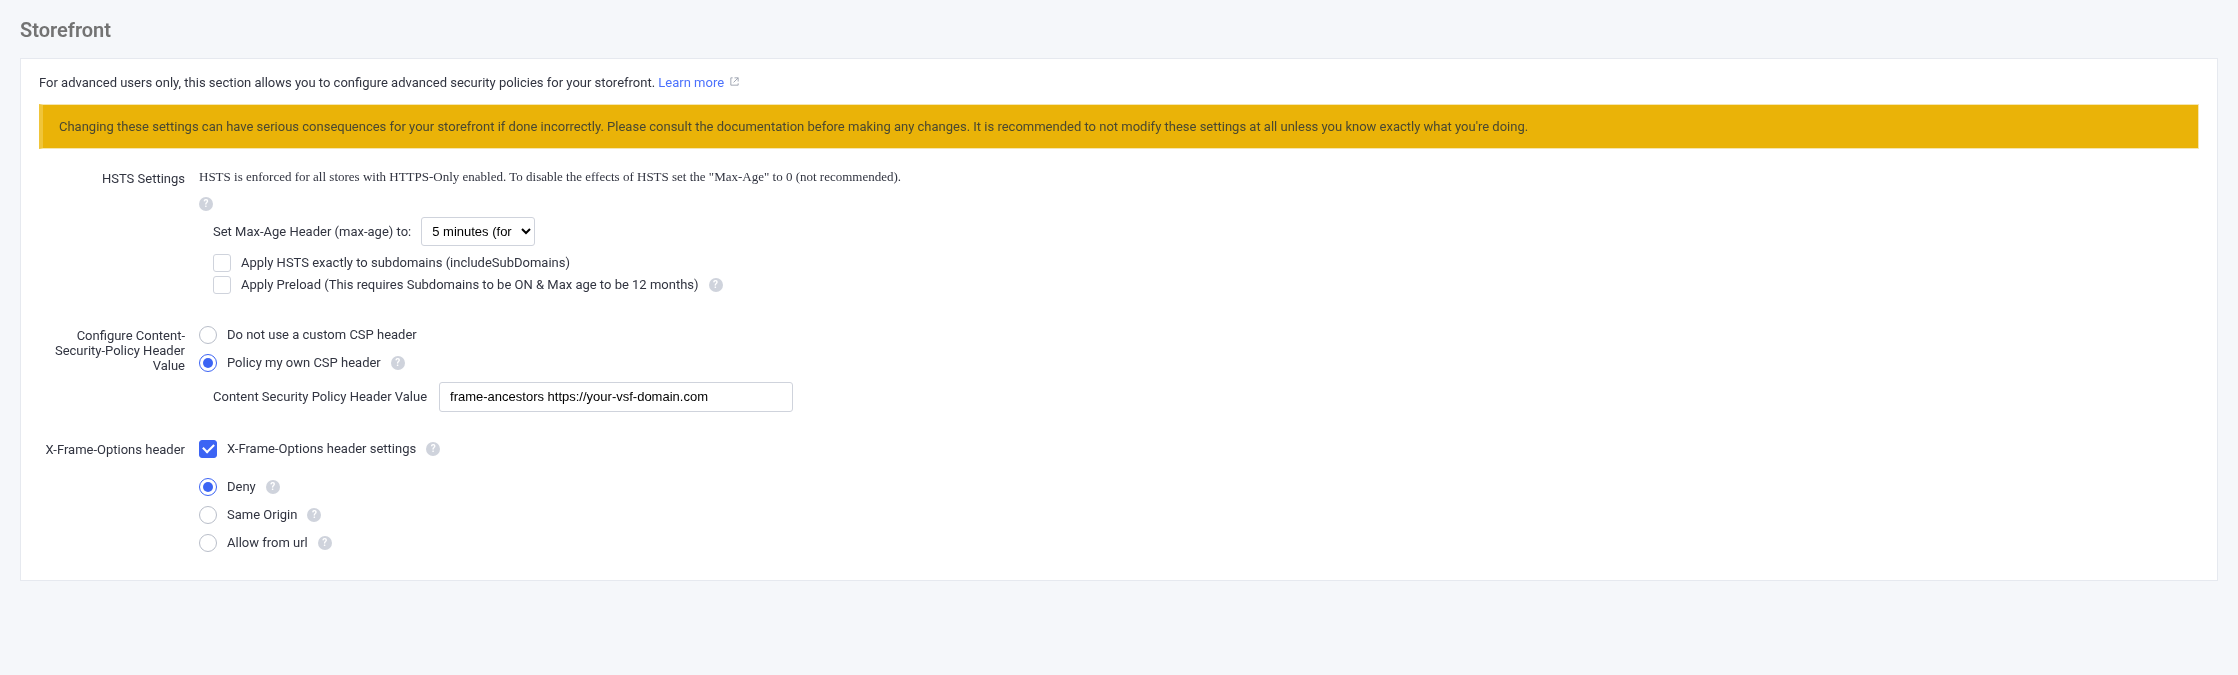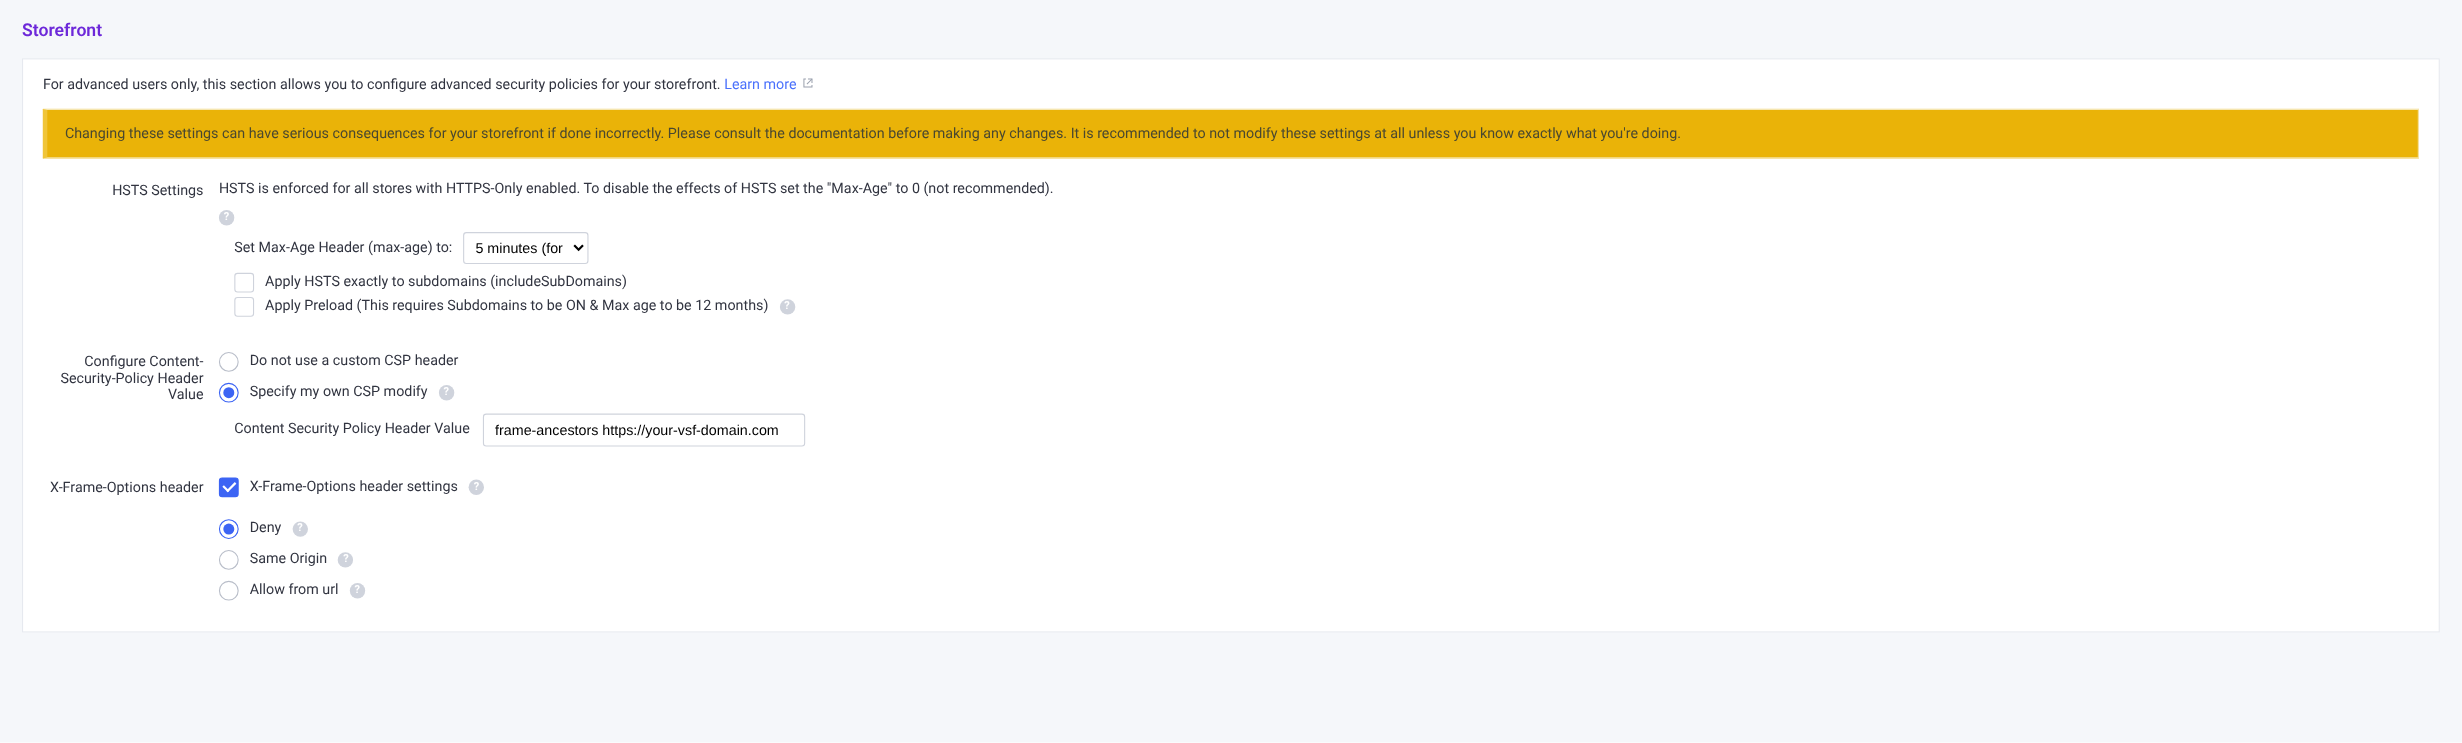--- a/index.html
+++ b/index.html
@@ -6,24 +6,24 @@
   body {
     margin: 0;
     padding: 0;
     font-family: -apple-system, BlinkMacSystemFont, "Segoe UI", Roboto, Helvetica, Arial, sans-serif;
     background: #f5f7fa;
     color: #313440;
     font-size: 13px;
   }
   .page { padding: 10px 20px 20px 20px; }
   h1 {
-    font-size: 16px;
+    font-size: 20px;
     font-weight: 600;
     margin: 8px 0 16px 0;
-    color: #6d28d9;
+    color: #737373;
   }
   .panel {
     background: #ffffff;
     border: 1px solid #e6e9ef;
     padding: 16px 18px 24px 18px;
   }
   .intro {
     font-size: 13px;
     color: #313440;
     margin-bottom: 14px;
@@ -64,20 +64,21 @@
   }
   .form-content-col {
     flex: 1;
     font-size: 13px;
   }
   .desc-line {
     margin-bottom: 10px;
     display: flex;
     align-items: center;
     gap: 6px;
+    font-family: Liberation Serif, serif;
   }
   .help-icon {
     display: inline-flex;
     align-items: center;
     justify-content: center;
     width: 14px; height: 14px;
     border-radius: 50%;
     background: #cfd3dc;
     color: #ffffff;
     font-size: 10px;
@@ -155,21 +156,21 @@
     content: "";
     width: 10px; height: 10px;
     border-radius: 50%;
     background: #3c64f4;
   }
   .text-input {
     font-size: 13px;
     padding: 6px 10px;
     border: 1px solid #cfd3dc;
     border-radius: 3px;
-    width: 293px;
+    width: 354px;
     height: 30px;
   }
   .csp-value-row {
     display: flex;
     align-items: center;
     gap: 12px;
     padding-left: 14px;
     margin-top: 8px;
   }
   .inline-label {
@@ -230,21 +231,21 @@
 
     <div class="form-row">
       <div class="form-label-col">Configure Content-Security-Policy Header Value</div>
       <div class="form-content-col">
         <div class="radio-row">
           <span class="radio"></span>
           <span>Do not use a custom CSP header</span>
         </div>
         <div class="radio-row">
           <span class="radio selected"></span>
-          <span>Specify my own CSP modify</span>
+          <span>Policy my own CSP header</span>
           <span class="help-icon">?</span>
         </div>
         <div class="csp-value-row">
           <span class="inline-label">Content Security Policy Header Value</span>
           <input type="text" class="text-input" value="frame-ancestors https://your-vsf-domain.com" style="">
         </div>
       </div>
     </div>
 
     <div class="form-row">

